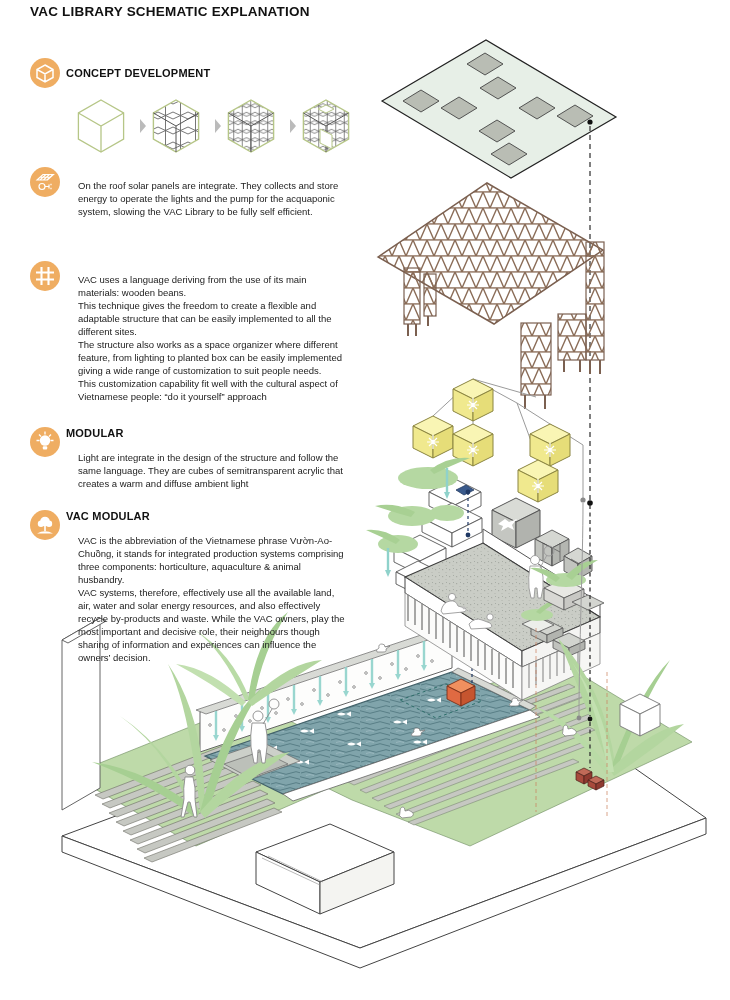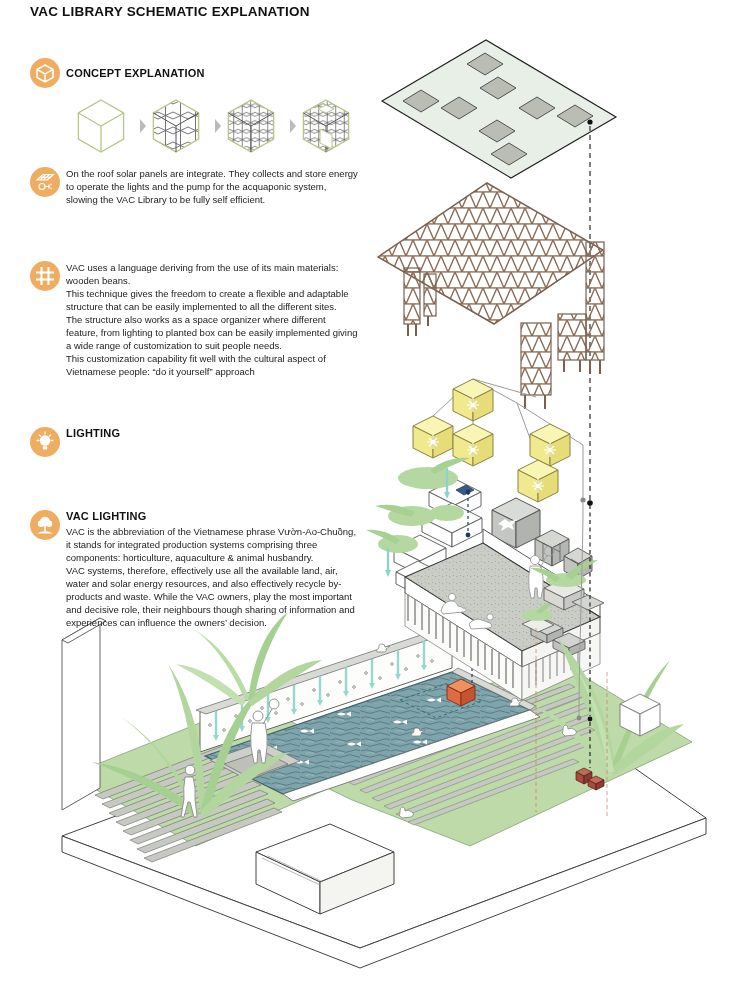--- a/index.html
+++ b/index.html
@@ -7,21 +7,21 @@
           font-family:"Liberation Sans",sans-serif;color:#1a1a1a;}
   .illo{position:absolute;left:0;top:0;width:730px;height:1000px;}
   h1.title{position:absolute;left:30px;top:4px;margin:0;font-size:13.5px;font-weight:bold;
            letter-spacing:.2px;color:#111;}
   .sec{position:absolute;left:30px;width:330px;}
   .s1{top:58px;} .s2{top:167px;} .s3{top:261px;} .s4{top:427px;} .s5{top:510px;}
   .icon{position:absolute;left:0;top:0;width:30px;height:30px;border-radius:50%;
         background:#efad62;display:flex;align-items:center;justify-content:center;}
   .txt{margin-left:36px;width:292px;}
   .txt h2{margin:0 0 3px 0;font-size:11px;font-weight:bold;letter-spacing:.2px;color:#111;}
-  .txt p{margin:0;font-size:9.5px;line-height:13px;color:#222;white-space:pre-line;}
+  .txt p{margin:12px;font-size:9.5px;line-height:13px;color:#222;white-space:pre-line;}
   .s1 .txt h2{margin-top:9px;}
   .cubes{display:block;margin:14px 0 0 38px;}
 </style>
 </head>
 <body>
 
 <div class="canvas">
 
 <svg class="illo" viewBox="0 0 730 1000">
   <defs>
@@ -410,21 +410,21 @@
 
 <h1 class="title">VAC LIBRARY SCHEMATIC EXPLANATION</h1>
 
 <section class="sec s1">
   <div class="icon">
     <svg width="30" height="30" viewBox="0 0 30 30">
       <path d="M15,7 L23,11.5 V19.5 L15,24 L7,19.5 V11.5 Z M7,11.5 L15,16 L23,11.5 M15,16 V24" fill="none" stroke="#fff" stroke-width="1.5"></path>
     </svg>
   </div>
   <div class="txt">
-    <h2>CONCEPT EXPLANATION</h2>
+    <h2>CONCEPT DEVELOPMENT</h2>
   </div>
   <svg class="cubes" width="292" height="64" viewBox="0 0 292 64">
     <defs>
       <clipPath id="hx2">
             <polygon points="108,7 130.6,20 130.6,46 108,59 85.4,46 85.4,20"></polygon>
           </clipPath>
       <clipPath id="hx3">
             <polygon points="183,7 205.6,20 205.6,46 183,59 160.4,46 160.4,20"></polygon>
           </clipPath>
       <clipPath id="hx4">
@@ -487,34 +487,35 @@
 
 <section class="sec s4">
   <div class="icon">
     <svg width="30" height="30" viewBox="0 0 30 30">
       <circle cx="15" cy="13.5" r="5.2" fill="#fff"></circle>
       <rect x="12.8" y="19.2" width="4.4" height="3.2" rx="1" fill="#fff"></rect>
       <path d="M15,4.5 v3 M6.5,13.5 h3 M23.5,13.5 h-3 M9,7.5 l2,2 M21,7.5 l-2,2" stroke="#fff" stroke-width="1.3"></path>
     </svg>
   </div>
   <div class="txt">
-    <h2>LIGHTING</h2>
+    <h2>MODULAR</h2>
+    <p>Light are integrate in the design of the structure and follow the same language. They are cubes of semitransparent acrylic that creates a warm and diffuse ambient light</p>
   </div>
 </section>
 
 <section class="sec s5">
   <div class="icon">
     <svg width="30" height="30" viewBox="0 0 30 30">
       <circle cx="15" cy="11.5" r="4.8" fill="#fff"></circle>
       <circle cx="11" cy="13.8" r="3.2" fill="#fff"></circle>
       <circle cx="19" cy="13.8" r="3.2" fill="#fff"></circle>
       <rect x="14.2" y="14" width="1.6" height="7" fill="#fff"></rect>
       <path d="M7,23.5 q8,-4.5 16,0 z" fill="#fff"></path>
     </svg>
   </div>
   <div class="txt">
-    <h2>VAC LIGHTING</h2>
+    <h2>VAC MODULAR</h2>
     <p>VAC is the abbreviation of the Vietnamese phrase Vườn-Ao-Chuồng, it stands for integrated production systems comprising three components: horticulture, aquaculture &amp; animal husbandry.
 VAC systems, therefore, effectively use all the available land, air, water and solar energy resources, and also effectively recycle by-products and waste. While the VAC owners, play the most important and decisive role, their neighbours though sharing of information and experiences can influence the owners’ decision.</p>
   </div>
 </section>
 
 </div>
 
 </body></html>

